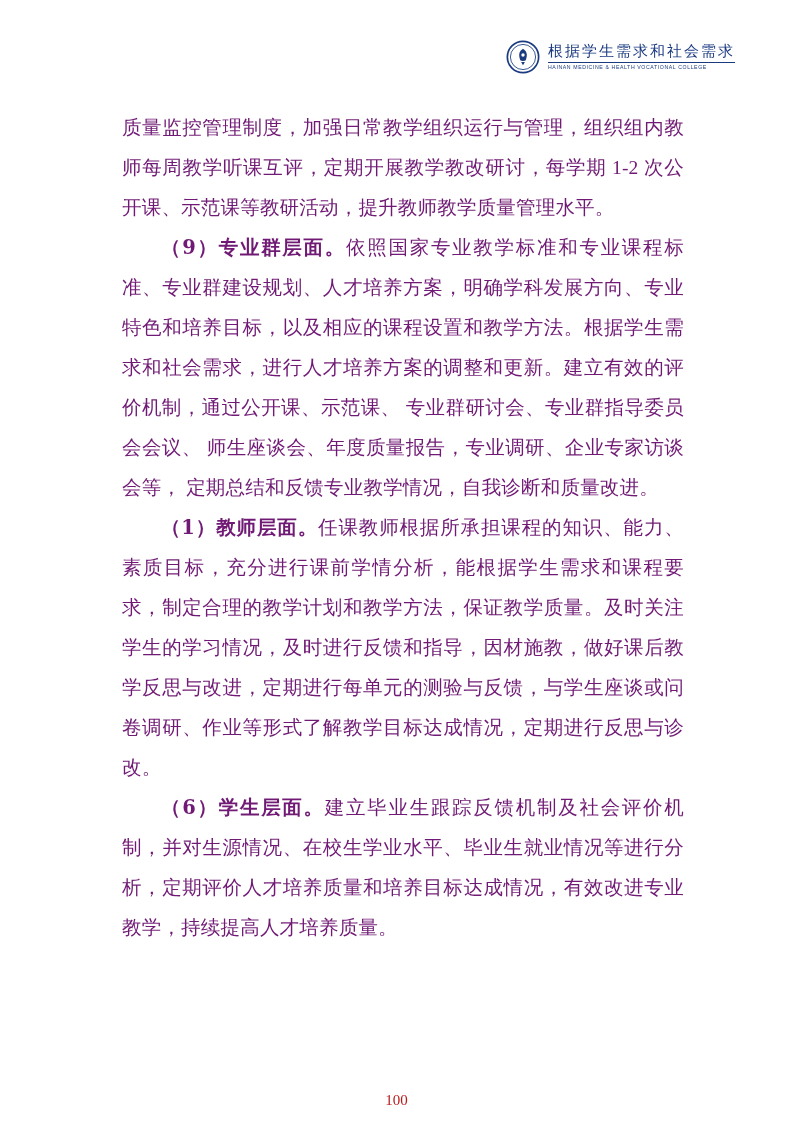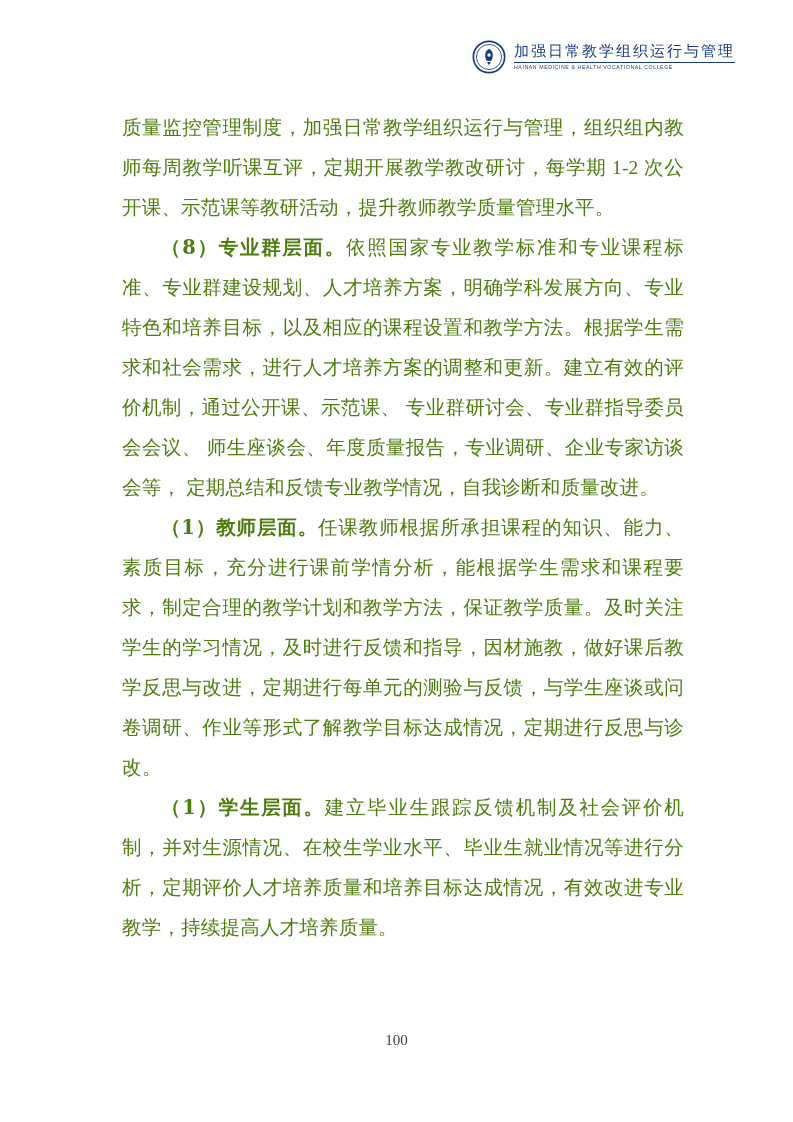--- a/index.html
+++ b/index.html
@@ -58,69 +58,69 @@
   .content {
     position: absolute;
     left: 122px;
     top: 108px;
     width: 562px;
   }
   p {
     margin: 0;
     font-size: 19.5px;
     line-height: 40px;
-    color: #4d7c0f;
+    color: #701a75;
     text-align: justify;
     text-justify: inter-ideograph;
     letter-spacing: 0.2px;
   }
   p.indent {
     text-indent: 2em;
   }
   .hd {
     font-family: "DejaVu Serif", "Liberation Serif", serif;
     font-weight: bold;
   }
 
   
   .page-number {
     position: absolute;
     left: 0;
     right: 0;
-    top: 1032px;
+    top: 1092px;
     text-align: center;
     font-family: "Liberation Serif", "DejaVu Serif", serif;
     font-size: 15px;
-    color: #404040;
+    color: #b91c1c;
   }
 </style>
 </head>
 <body>
 
 <div class="page">
 
   <div class="logo-block">
     <svg class="logo-mark" viewBox="0 0 100 100">
       <circle cx="50" cy="50" r="46" fill="none" stroke="#1b3b80" stroke-width="5"></circle>
       <circle cx="50" cy="50" r="37" fill="none" stroke="#1b3b80" stroke-width="2.5"></circle>
       <path d="M50 26 C36 34, 34 50, 50 74 C66 50, 64 34, 50 26 Z" fill="#1b3b80"></path>
       <path d="M30 56 C40 66, 60 66, 70 56" fill="none" stroke="#ffffff" stroke-width="3"></path>
       <circle cx="50" cy="44" r="5" fill="#ffffff"></circle>
     </svg>
     <div class="logo-text">
-      <span class="logo-cn">加强日常教学组织运行与管理</span>
+      <span class="logo-cn">根据学生需求和社会需求</span>
       <span class="logo-en">HAINAN MEDICINE &amp; HEALTH VOCATIONAL COLLEGE</span>
     </div>
   </div>
 
   <div class="content">
     <div id="paragraph-host">
         <p><span>质量监控管理制度，加强日常教学组织运行与管理，组织组内教师每周教学听课互评，定期开展教学教改研讨，每学期 1-2 次公开课、示范课等教研活动，提升教师教学质量管理水平。</span></p>
-        <p class="indent"><span class="hd">（8）专业群层面。</span><span>依照国家专业教学标准和专业课程标准、专业群建设规划、人才培养方案，明确学科发展方向、专业特色和培养目标，以及相应的课程设置和教学方法。根据学生需求和社会需求，进行人才培养方案的调整和更新。建立有效的评价机制，通过公开课、示范课、 专业群研讨会、专业群指导委员会会议、 师生座谈会、年度质量报告，专业调研、企业专家访谈会等， 定期总结和反馈专业教学情况，自我诊断和质量改进。</span></p>
+        <p class="indent"><span class="hd">（9）专业群层面。</span><span>依照国家专业教学标准和专业课程标准、专业群建设规划、人才培养方案，明确学科发展方向、专业特色和培养目标，以及相应的课程设置和教学方法。根据学生需求和社会需求，进行人才培养方案的调整和更新。建立有效的评价机制，通过公开课、示范课、 专业群研讨会、专业群指导委员会会议、 师生座谈会、年度质量报告，专业调研、企业专家访谈会等， 定期总结和反馈专业教学情况，自我诊断和质量改进。</span></p>
         <p class="indent"><span class="hd">（1）教师层面。</span><span>任课教师根据所承担课程的知识、能力、素质目标，充分进行课前学情分析，能根据学生需求和课程要求，制定合理的教学计划和教学方法，保证教学质量。及时关注学生的学习情况，及时进行反馈和指导，因材施教，做好课后教学反思与改进，定期进行每单元的测验与反馈，与学生座谈或问卷调研、作业等形式了解教学目标达成情况，定期进行反思与诊改。</span></p>
-        <p class="indent"><span class="hd">（1）学生层面。</span><span>建立毕业生跟踪反馈机制及社会评价机制，并对生源情况、在校生学业水平、毕业生就业情况等进行分析，定期评价人才培养质量和培养目标达成情况，有效改进专业教学，持续提高人才培养质量。</span></p>
+        <p class="indent"><span class="hd">（6）学生层面。</span><span>建立毕业生跟踪反馈机制及社会评价机制，并对生源情况、在校生学业水平、毕业生就业情况等进行分析，定期评价人才培养质量和培养目标达成情况，有效改进专业教学，持续提高人才培养质量。</span></p>
       </div>
 
   </div>
 
   <div class="page-number">100</div>
 
 </div>
 
 </body></html>

